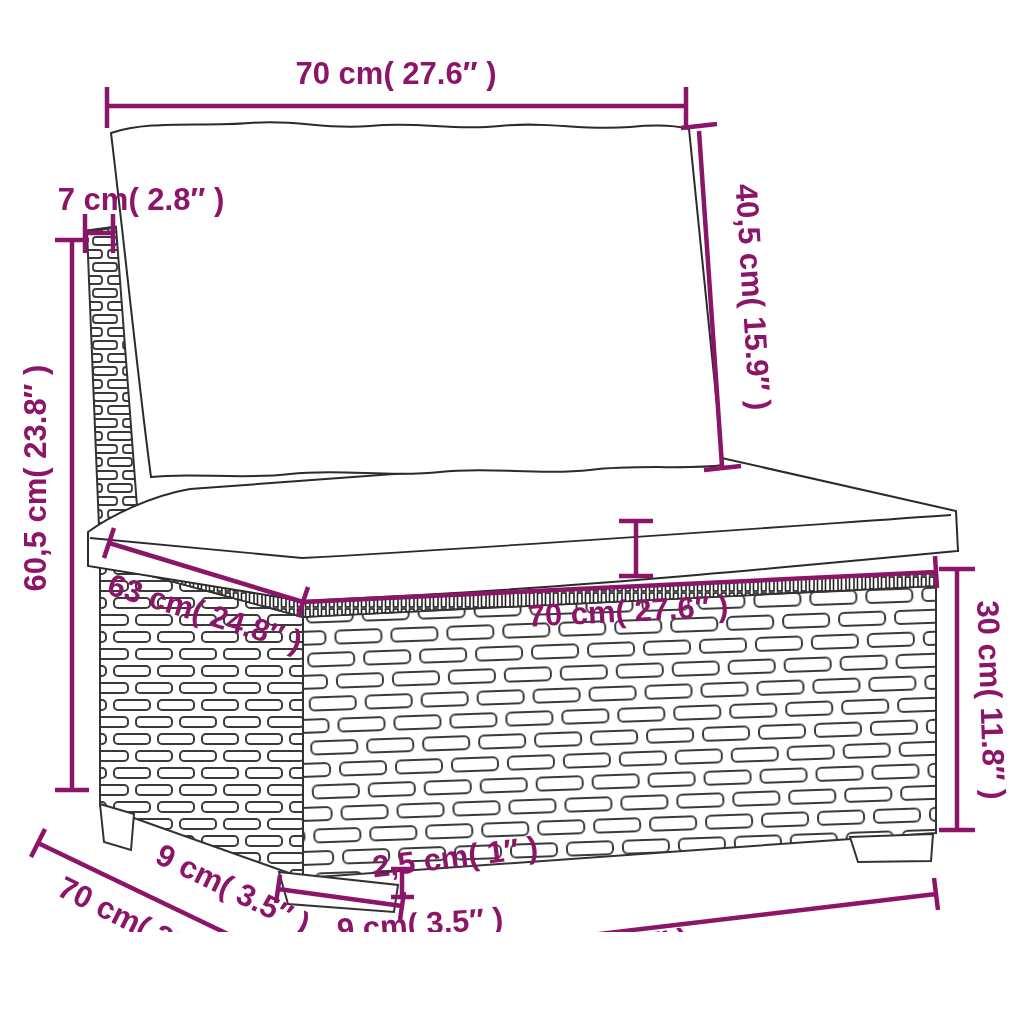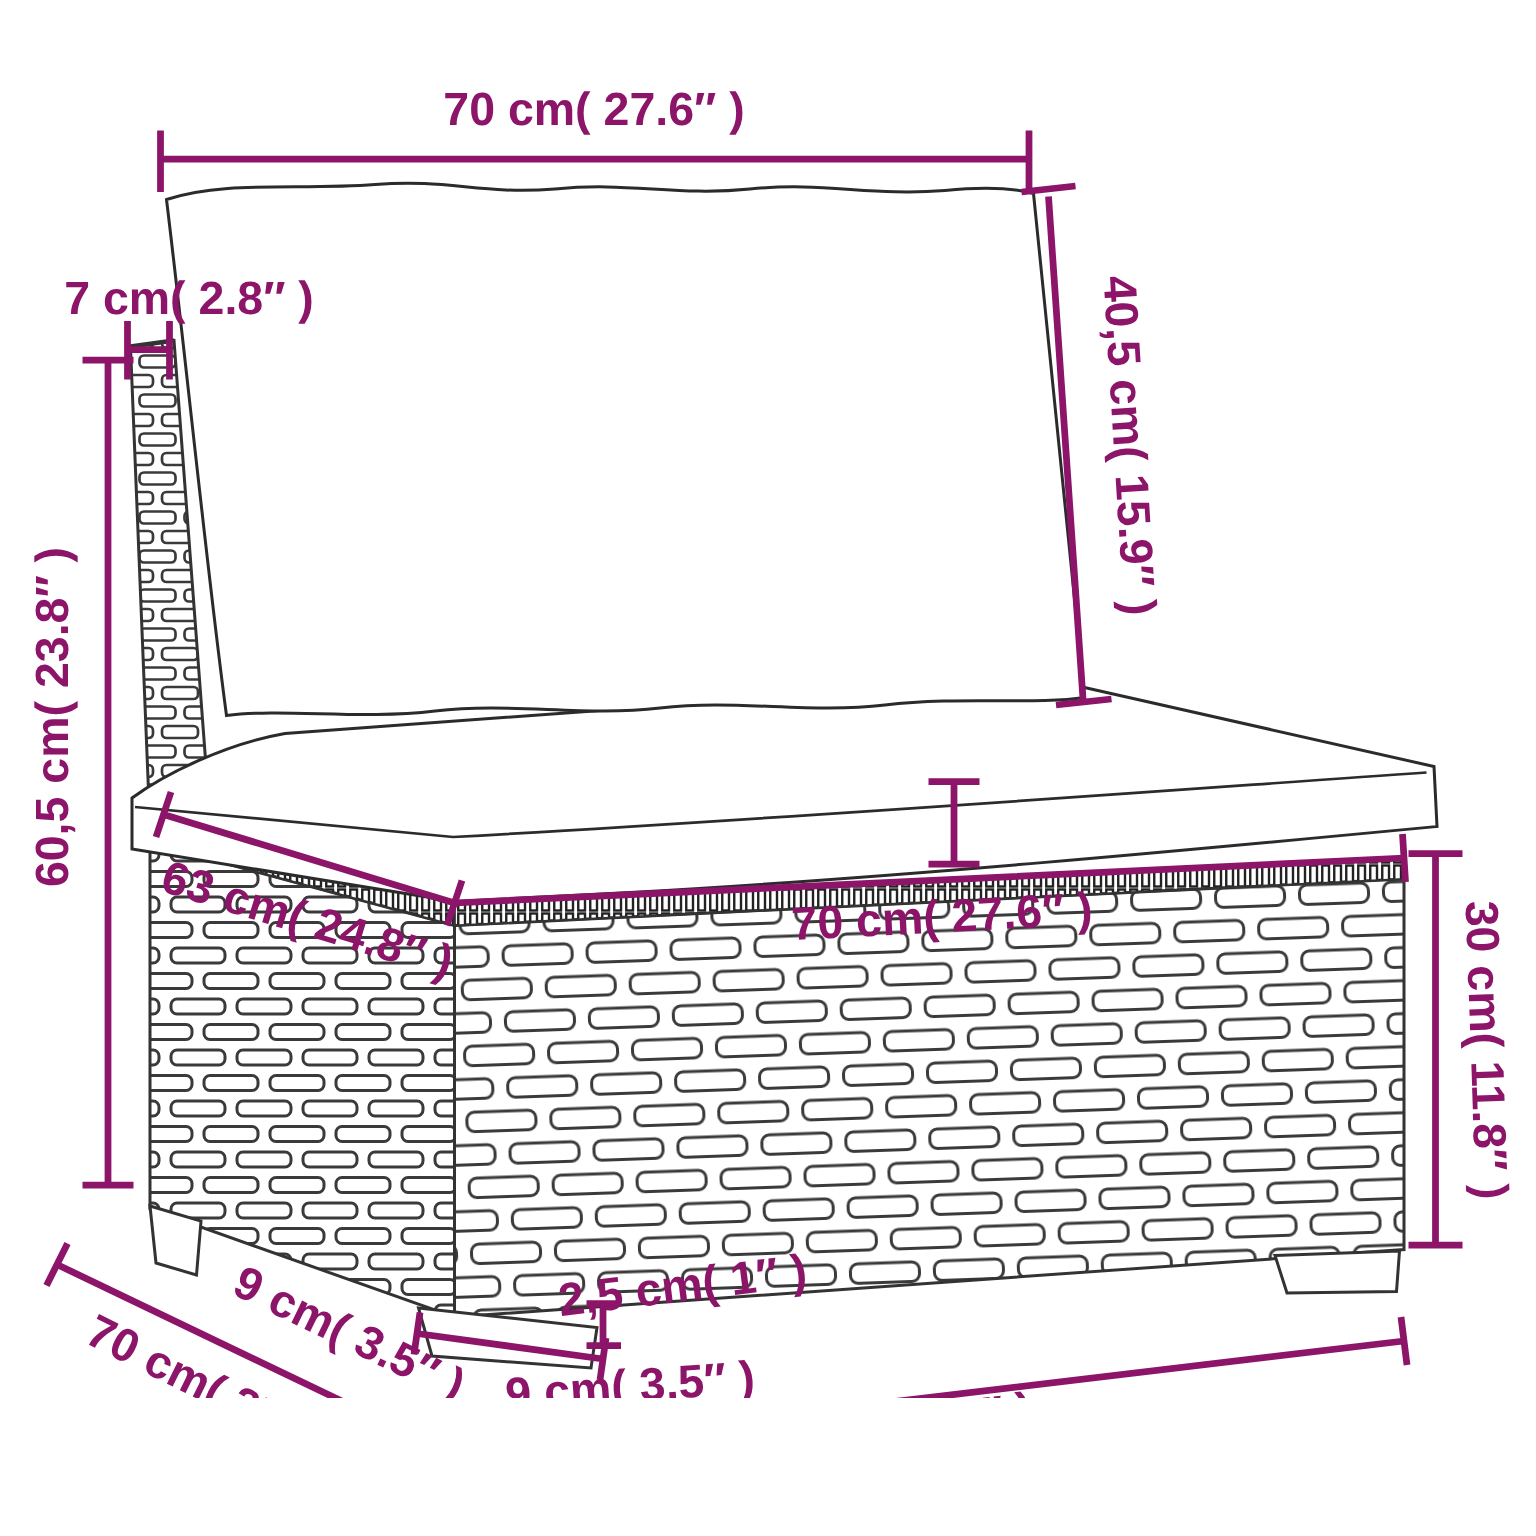--- a/index.html
+++ b/index.html
@@ -86,21 +86,21 @@
       <path d="M957,569 V830 M939,569 H975 M939,830 H975"></path>
       <path d="M38,843 L307,972 M45,829 L31,857 M314,958 L300,986"></path>
       <path d="M278,889 L402,906 M280,875 L276,903 M404,892 L400,920"></path>
       <path d="M402,869 V897 M391,869 H414 M391,897 H414"></path>
       <path d="M305,969 L936,894 M303,953 L307,985 M934,878 L938,910"></path>
     </g>
   </svg>
 
   <div class="lbl" style="left:396px;top:73px">70 cm( 27.6″ )</div>
   <div class="lbl" style="left:753px;top:297px;--r:86.5deg">40,5 cm( 15.9″ )</div>
-  <div class="lbl" style="left:126px;top:199px">7 cm( 2.8″ )</div>
+  <div class="lbl" style="left:141px;top:199px">7 cm( 2.8″ )</div>
   <div class="lbl" style="left:35px;top:478px;--r:-90deg">60,5 cm( 23.8″ )</div>
   <div class="lbl" style="left:205px;top:613px;--r:17deg">63 cm( 24.8″ )</div>
   <div class="lbl" style="left:628px;top:611px;--r:-3deg">70 cm( 27.6″ )</div>
   <div class="lbl" style="left:991px;top:700px;--r:88deg">30 cm( 11.8″ )</div>
   <div class="lbl" style="left:233px;top:889px;--r:26deg">9 cm( 3.5″ )</div>
   <div class="lbl" style="left:150px;top:930px;--r:26.5deg">70 cm( 27.6″ )</div>
   <div class="lbl" style="left:420px;top:924px;--r:-4deg">9 cm( 3.5″ )</div>
   <div class="lbl" style="left:455px;top:857px;--r:-7deg">2,5 cm( 1″ )</div>
   <div class="lbl" style="left:588px;top:951px;--r:-7deg">70 cm( 27.6″ )</div>
 

